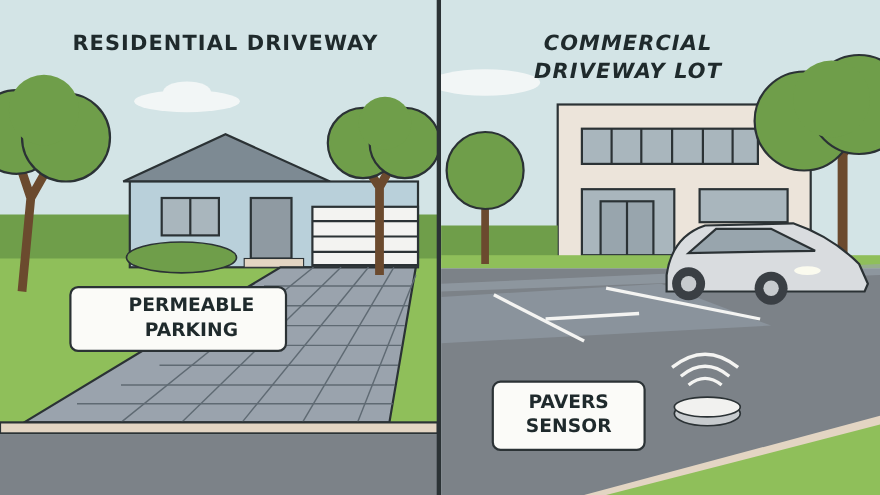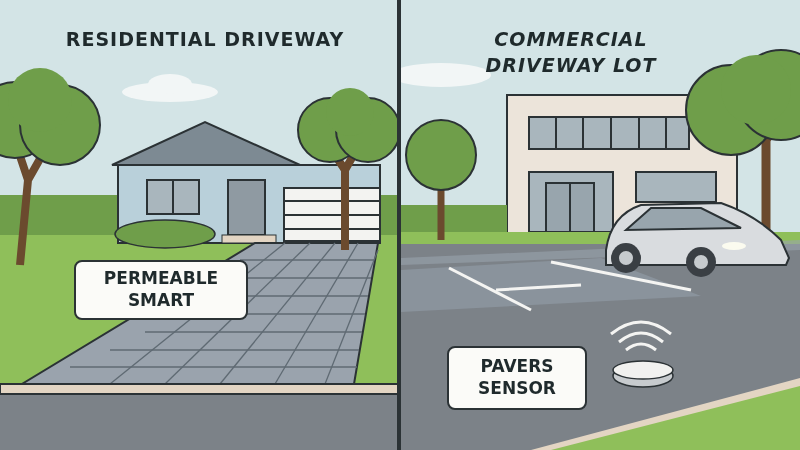--- a/index.html
+++ b/index.html
@@ -63,23 +63,23 @@
       <circle cx="40" cy="100" r="32" fill="#6f9e4a"></circle>
       <path d="M345,250 L345,170 L325,140 M345,170 L365,135" stroke="#6b4a2e" stroke-width="8" fill="none"></path>
       <circle cx="330" cy="130" r="32" fill="#6f9e4a" stroke="#2b3235" stroke-width="2"></circle>
       <circle cx="368" cy="130" r="32" fill="#6f9e4a" stroke="#2b3235" stroke-width="2"></circle>
       <circle cx="350" cy="112" r="24" fill="#6f9e4a"></circle>
 
       <rect x="0" y="384" width="398" height="10" fill="#e3d5c3" stroke="#2b3235" stroke-width="2"></rect>
       <rect x="0" y="395" width="398" height="55" fill="#7c8288"></rect>
     </svg>
     <div class="title" style="left:30px;top:26px;width:350px;">RESIDENTIAL DRIVEWAY</div>
-    <div class="callout" style="left:74px;top:260px;width:170px;height:56px;">
+    <div class="callout" style="left:63px;top:260px;width:170px;height:56px;padding-left:24px;">
       <div style="margin-top:5px;">PERMEABLE</div>
-      <div>SMART</div>
+      <div>PARKING</div>
     </div>
   </div>
 
   <div class="divider"></div>
 
   <div class="panel right">
     <svg width="399" height="450">
       <rect x="0" y="0" width="399" height="450" fill="#d3e4e6"></rect>
       <ellipse cx="40" cy="75" rx="50" ry="12" fill="#f2f6f6"></ellipse>
 

